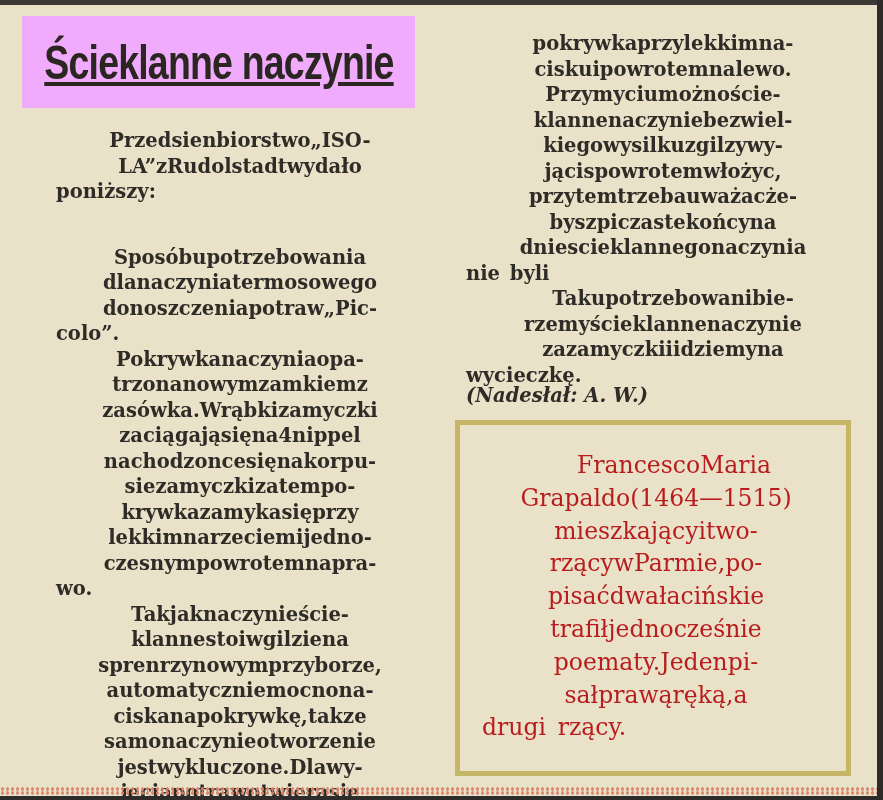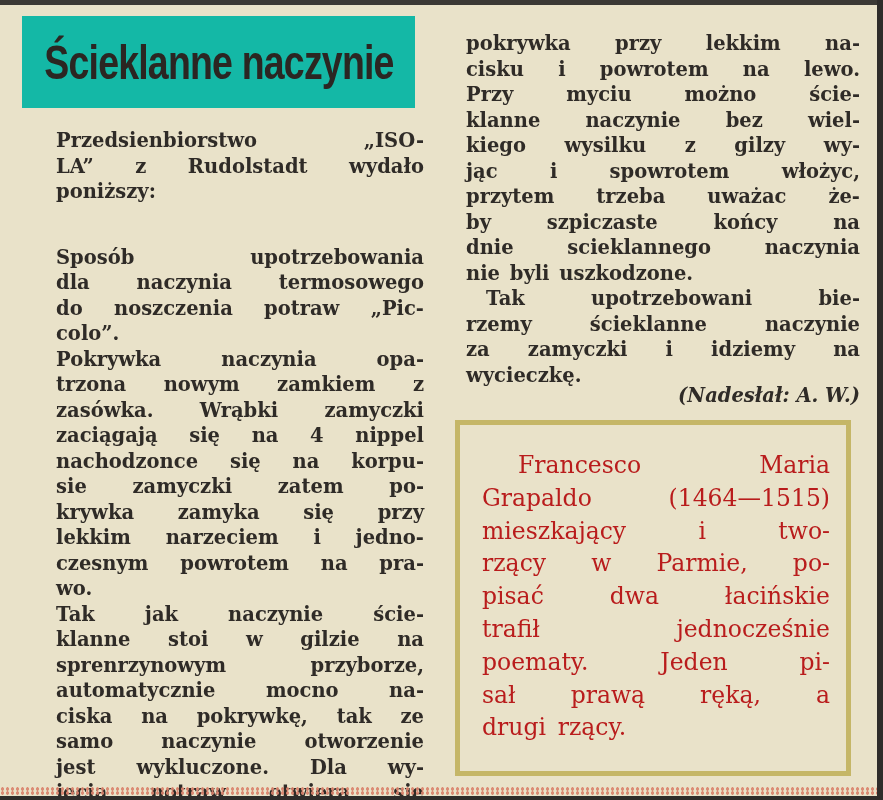--- a/index.html
+++ b/index.html
@@ -24,22 +24,22 @@
     background-size: 5px 4px;
     opacity: 0.9;
   }
   .bottom-rule {
     position: absolute; left: 0; top: 796px; width: 883px; height: 4px;
     background: #2e2c2a;
   }
 
   .title-band {
     position: absolute; left: 22px; top: 16px; width: 393px; height: 92px;
-    background: #14b8a6;
-    display: flex; align-items: center; justify-content: center;
+    background: #f0abfc;
+    display: flex; align-items: center; justify-content: center; text-decoration: underline;
   }
   .title-band h1 {
     margin: 0;
     font-family: "Liberation Sans", sans-serif;
     font-weight: bold;
     font-size: 48px;
     letter-spacing: -1px;
     color: #2b2622;
     transform: scaleX(0.78);
     white-space: nowrap;
@@ -50,26 +50,25 @@
     font-family: "DejaVu Serif", serif;
     font-weight: bold;
     font-size: 19.5px;
     line-height: 25.5px;
     color: #2f2b27;
     text-align: justify;
     hyphens: manual;
   }
   .col-left  { left: 56px;  top: 128px; width: 368px; }
   .col-right { left: 466px; top: 31px;  width: 394px; }
-  .jl { display: flex; justify-content: space-between; white-space: pre; }
+  .jl { display: flex; justify-content: center; white-space: pre; }
   .jl.left { justify-content: flex-start; gap: 0.5em; align-items: center; }
 
   .signature {
     position: absolute; left: 466px; top: 384px; width: 394px;
-    text-align: right;
     font-family: "DejaVu Serif", serif;
     font-weight: bold; font-style: italic;
     font-size: 19.5px; color: #2f2b27;
   }
 
   .fact-box {
     position: absolute; left: 455px; top: 420px; width: 386px; height: 346px;
     border: 5px solid #c5b667;
     box-sizing: content-box;
   }
@@ -122,21 +121,21 @@
 <div class="col col-right" id="col-right">
     <div class="jl"><span>pokrywka</span><span>przy</span><span>lekkim</span><span>na-</span></div>
     <div class="jl"><span>cisku</span><span>i</span><span>powrotem</span><span>na</span><span>lewo.</span></div>
     <div class="jl"><span>Przy</span><span>myciu</span><span>możno</span><span>ście-</span></div>
     <div class="jl"><span>klanne</span><span>naczynie</span><span>bez</span><span>wiel-</span></div>
     <div class="jl"><span>kiego</span><span>wysilku</span><span>z</span><span>gilzy</span><span>wy-</span></div>
     <div class="jl"><span>jąc</span><span>i</span><span>spowrotem</span><span>włożyc,</span></div>
     <div class="jl"><span>przytem</span><span>trzeba</span><span>uważac</span><span>że-</span></div>
     <div class="jl"><span>by</span><span>szpiczaste</span><span>końcy</span><span>na</span></div>
     <div class="jl"><span>dnie</span><span>scieklannego</span><span>naczynia</span></div>
-    <div class="jl left"><span>nie</span><span>byli</span><span>uszkodzone.</span></div>
+    <div class="jl left"><span>nie</span><span>byli</span></div>
     <div class="jl" style="padding-left: 20px;"><span>Tak</span><span>upotrzebowani</span><span>bie-</span></div>
     <div class="jl"><span>rzemy</span><span>ścieklanne</span><span>naczynie</span></div>
     <div class="jl"><span>za</span><span>zamyczki</span><span>i</span><span>idziemy</span><span>na</span></div>
     <div class="jl left"><span>wycieczkę.</span></div>
   </div>
 
 <div class="signature">(Nadesłał: A. W.)</div>
 
 <div class="fact-box"></div>
 <div class="fact-text" id="fact-text">

